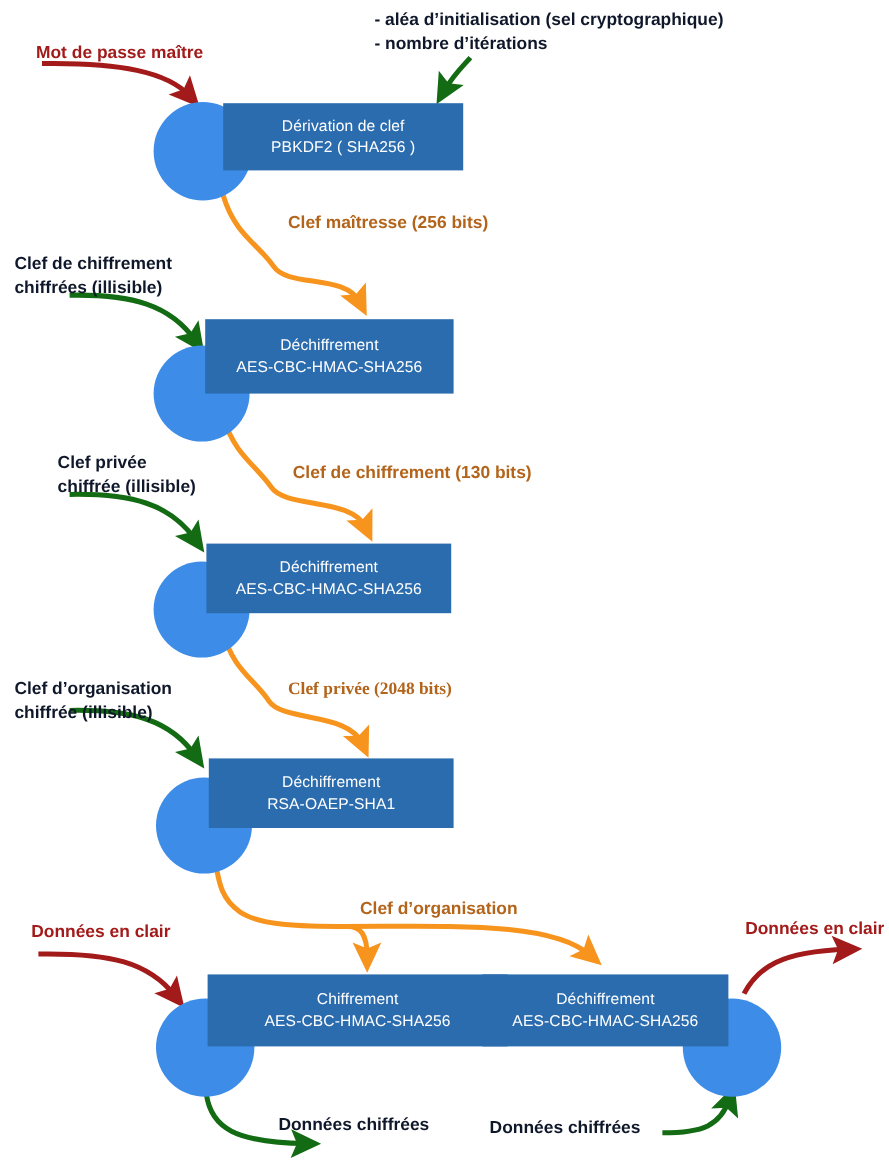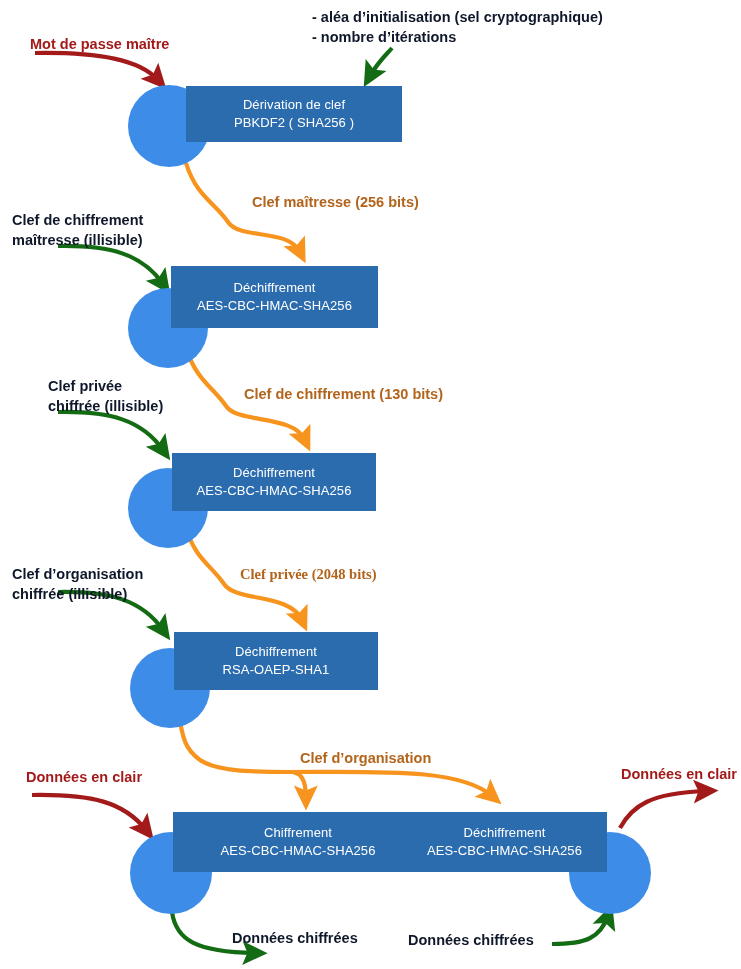--- a/index.html
+++ b/index.html
@@ -99,21 +99,21 @@
 
     <path d="M172,912 C176,940 196,952 255,953" fill="none" stroke="#136b13" stroke-width="4.2" marker-end="url(#ar-green)"></path>
 
     <path d="M552,944 C586,944 600,938 608,916" fill="none" stroke="#136b13" stroke-width="4.2" marker-end="url(#ar-green)"></path>
 
     <path d="M620,828 C632,806 650,793 706,791" fill="none" stroke="#a31a1a" stroke-width="4.2" marker-end="url(#ar-red)"></path>
   </svg>
 
   <div class="node">
     <div class="node-circle" style="left:128px;top:85px;width:82px;height:82px;"></div>
-    <div class="node-box" style="left:186px;top:86px;width:216px;height:56px;">
+    <div class="node-box" style="left:186px;top:86px;width:200px;height:56px;">
       <span class="l1">Dérivation de clef</span>
       <span class="l2">PBKDF2 ( SHA256 )</span>
     </div>
   </div>
 
   <div class="node">
     <div class="node-circle" style="left:128px;top:288px;width:80px;height:80px;"></div>
     <div class="node-box" style="left:171px;top:266px;width:207px;height:62px;">
       <span class="l1">Déchiffrement</span>
       <span class="l2">AES-CBC-HMAC-SHA256</span>
@@ -150,24 +150,24 @@
       <span class="l1">Déchiffrement</span>
       <span class="l2">AES-CBC-HMAC-SHA256</span>
     </div>
   </div>
 
   <div class="lbl red" style="left:30px;top:34px;">Mot de passe maître</div>
 
   <div class="lbl green" style="left:312px;top:7px;">- aléa d’initialisation (sel cryptographique)
 - nombre d’itérations</div>
 
-  <div class="lbl orange" style="left:240px;top:192px;margin-left:12px;">Clef maîtresse (256 bits)</div>
+  <div class="lbl orange" style="left:240px;top:176px;">Clef maîtresse (256 bits)</div>
 
   <div class="lbl green" style="left:12px;top:210px;">Clef de chiffrement
-maîtresse (illisible)</div>
+chiffrées (illisible)</div>
 
   <div class="lbl orange" style="left:244px;top:384px;">Clef de chiffrement (130 bits)</div>
 
   <div class="lbl green" style="left:14px;top:376px;margin-left:34px;">Clef privée
 chiffrée (illisible)</div>
 
   <div class="lbl orange" style="left:240px;top:564px;font-family:Liberation Serif, serif;">Clef privée (2048 bits)</div>
 
   <div class="lbl green" style="left:12px;top:564px;">Clef d’organisation
 chiffrée (illisible)</div>

